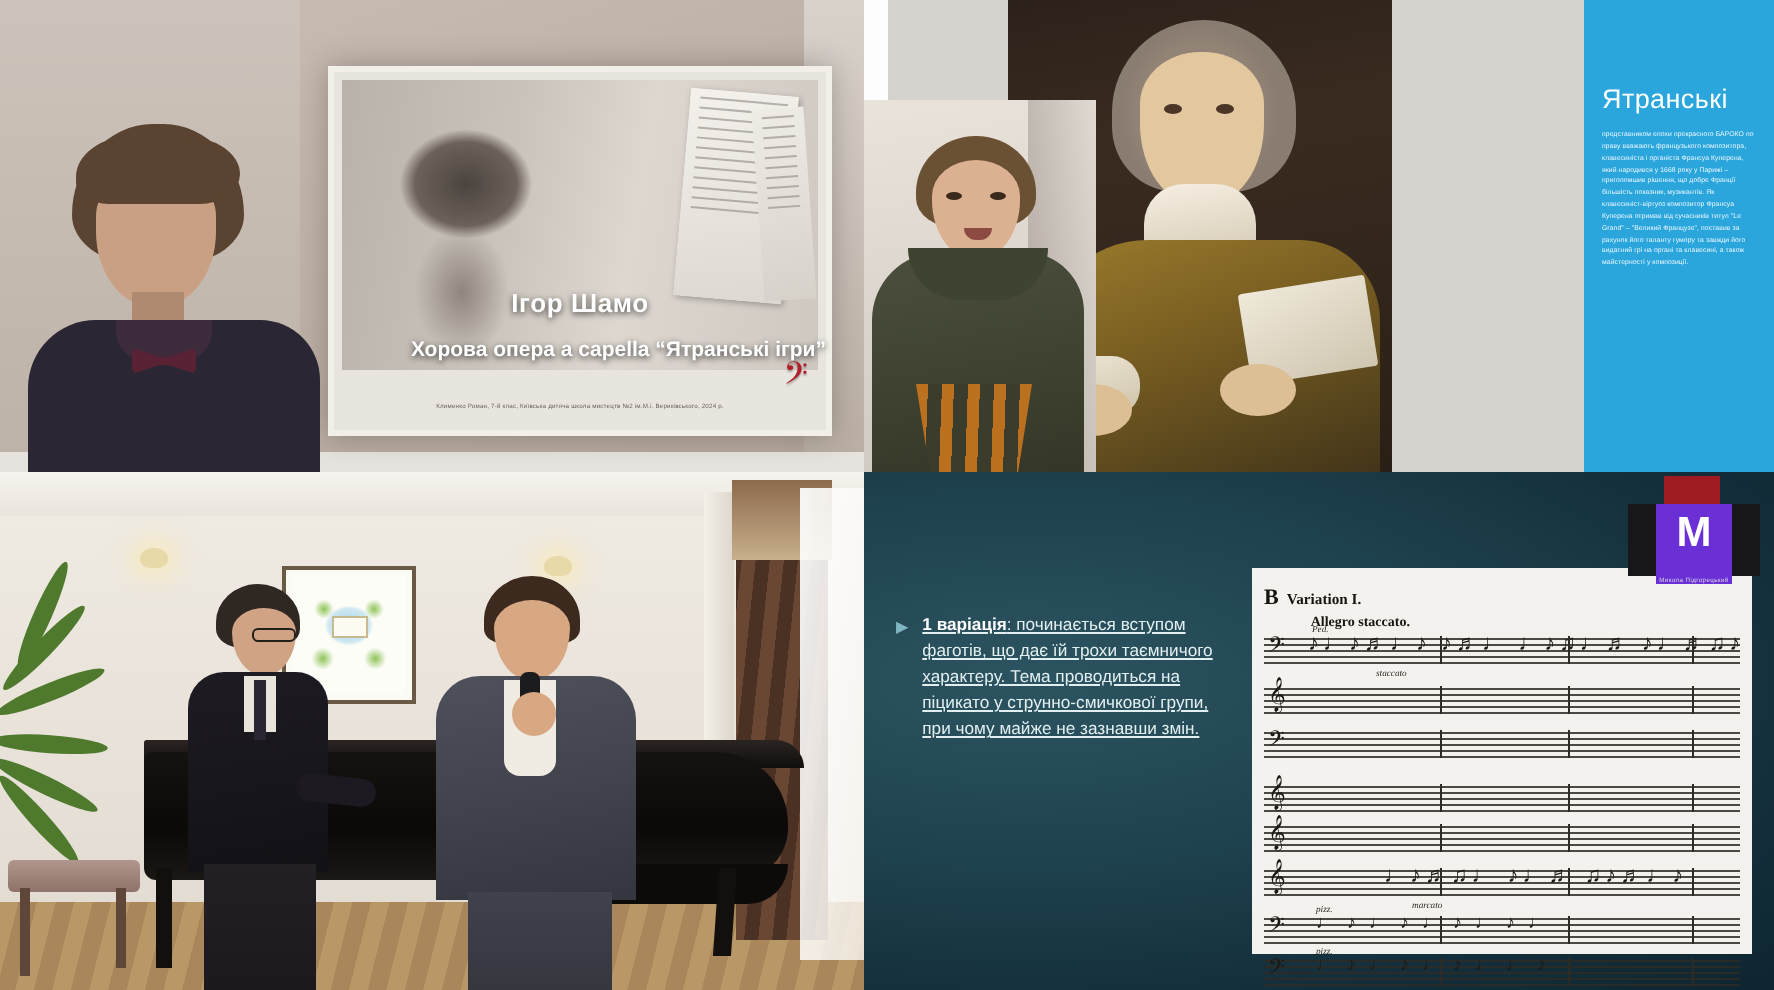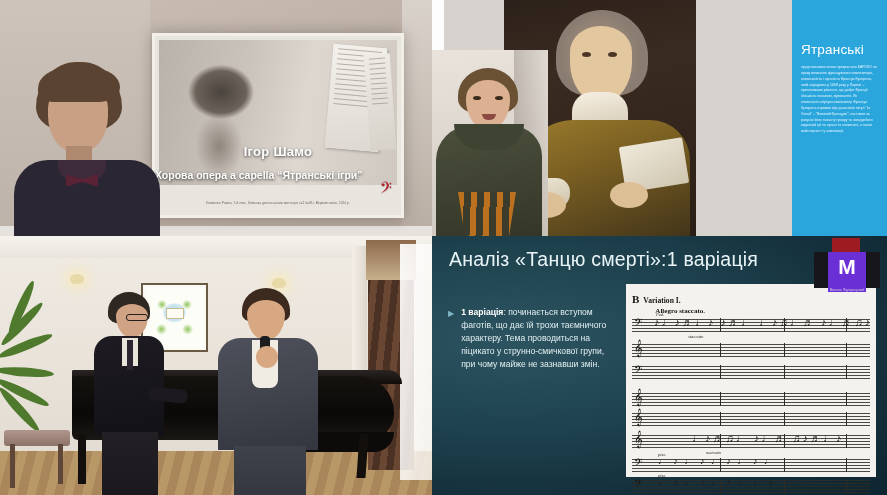--- a/index.html
+++ b/index.html
@@ -16,41 +16,41 @@
   
   #tl { left:0; top:0; width:432px; height:236px;
         background:linear-gradient(160deg,#cbbfb6 0%,#c0b3a9 40%,#b3a69c 100%); }
   #tl .wall-left { position:absolute; left:0; top:0; width:150px; height:236px;
         background:linear-gradient(180deg,#cdc3ba,#bdb2a8); }
   #tl .wall-right { position:absolute; right:0; top:0; width:30px; height:236px;
         background:linear-gradient(180deg,#d9d2cb,#b9ada2); }
   #tl .floor { position:absolute; left:0; bottom:0; width:100%; height:10px;
         background:#e6e2dd; }
   
-  #tl .slide { position:absolute; left:152px; top:33px; width:252px; height:185px;
+  #tl .slide { position:absolute; left:164px; top:33px; width:252px; height:185px;
         background:#e8e4de; border:3px solid #f2efe9;
         box-shadow:0 0 14px rgba(0,0,0,.25); }
   #tl .slide-photo { position:absolute; left:4px; top:4px; right:4px; height:145px;
         background:
           radial-gradient(ellipse 46px 38px at 62px 52px, #4b443e 0%, #6b625a 55%, rgba(120,112,104,0) 72%),
           radial-gradient(ellipse 34px 46px at 60px 106px, #8e857c 0%, rgba(150,142,134,0) 70%),
           linear-gradient(100deg,#b9b2aa 0%,#cac3bb 35%,#ddd7d0 60%,#cfc8c1 100%); }
   #tl .sheet1 { position:absolute; right:14px; top:6px; width:54px; height:104px;
         background:linear-gradient(170deg,#f4f1ec,#ddd8d1);
         transform:rotate(5deg);
         box-shadow:1px 1px 3px rgba(0,0,0,.28); }
   #tl .sheet2 { position:absolute; right:4px; top:14px; width:26px; height:96px;
         background:linear-gradient(170deg,#efece6,#d6d1c9);
         transform:rotate(-4deg); }
   #tl .sheet1 i, #tl .sheet2 i { display:block; height:1px; background:#9a958e;
         margin:4px 5px; opacity:.7; }
   #tl .slide-title { position:absolute; left:0; right:0; top:108px; text-align:center;
         color:#fff; font-size:13px; font-weight:bold; letter-spacing:.3px;
         text-shadow:0 1px 3px rgba(0,0,0,.7); }
-  #tl .slide-sub { position:absolute; left:0; right:0; top:133px; text-align:left;
+  #tl .slide-sub { position:absolute; left:0; right:0; top:133px; text-align:right;
         color:#fff; font-size:10.5px; font-weight:600;
         text-shadow:0 1px 3px rgba(0,0,0,.75); }
   #tl .slide-caption { position:absolute; left:6px; right:6px; bottom:10px;
         text-align:center; color:#6a655f; font-size:3.1px; letter-spacing:.1px;
         white-space:nowrap; overflow:hidden; }
   #tl .clef { position:absolute; right:9px; bottom:16px; color:#b0202a;
         font-size:19px; line-height:1; text-shadow:0 1px 1px rgba(0,0,0,.3); }
   
   #tl .person { position:absolute; left:22px; top:62px; width:130px; height:178px; }
   #tl .hair { position:absolute; left:14px; top:0; width:86px; height:70px;
@@ -215,21 +215,21 @@
 
   
   #br { left:432px; top:236px; width:455px; height:259px;
         background:radial-gradient(ellipse at 18% 40%, #2c5460 0%, #1f4450 38%, #14303c 72%, #0d2530 100%); }
   #br .title { position:absolute; left:17px; top:12px; width:360px;
         color:#e9f4f6; font-size:19.5px; font-weight:300; letter-spacing:.2px;
         white-space:nowrap; }
   #br .bullet { position:absolute; left:16px; top:70px; width:172px;
         display:flex; gap:7px; }
   #br .arrow { flex:0 0 auto; color:#7fb6c4; font-size:8px; line-height:1.9; }
-  #br .btxt { color:#e2eff1; font-size:8.6px; line-height:1.52; }
+  #br .btxt { color:#e2eff1; font-size:8.6px; line-height:1.52;text-decoration:underline; }
   #br .btxt b { color:#ffffff; }
   #br .score { position:absolute; left:194px; top:48px; width:250px; height:193px;
         background:#f4f2ee; padding:5px 6px; }
   #br .sc-head { display:flex; align-items:baseline; gap:4px; }
   #br .sc-B { font-family:"Liberation Serif", serif; font-weight:bold; font-size:11px; color:#17150f; }
   #br .sc-t1 { font-family:"Liberation Serif", serif; font-weight:bold; font-size:7.6px; color:#17150f; }
   #br .sc-t2 { font-family:"Liberation Serif", serif; font-weight:bold; font-size:7px; color:#17150f;
         margin-left:12px; display:block; }
   #br .staff { position:relative; height:15px; margin-top:3px; }
   #br .staff i { position:absolute; left:0; right:0; height:1px; background:#2e2b26; opacity:.85; }
@@ -397,21 +397,20 @@
       <div class="m-face"></div>
       <div class="m-body"></div>
       <div class="m-shirt"></div>
       <div class="m-mic"></div>
       <div class="m-hand"></div>
       <div class="m-legs"></div>
     </div>
   </div>
 
   <div class="panel" id="br">
-    <div class="title">Аналіз «Танцю смерті»:1 варіація</div>
 
     <div class="bullet">
       <span class="arrow">▶</span>
       <div class="btxt">
         <b>1 варіація</b><span>: починається вступом фаготів, що дає їй трохи таємничого характеру. Тема проводиться на піцикато у струнно-смичкової групи, при чому майже не зазнавши змін.</span>
       </div>
     </div>
 
     <div class="score">
       <div class="sc-head">

